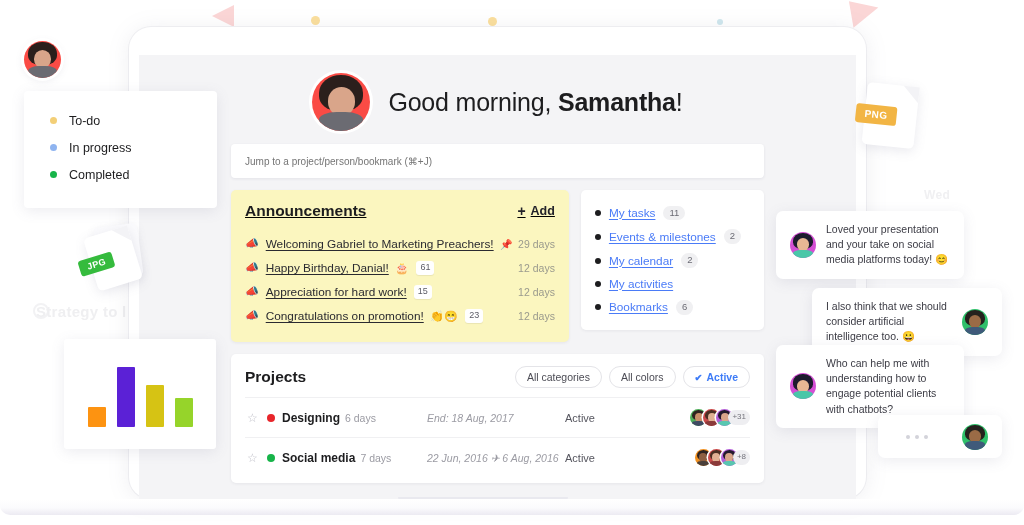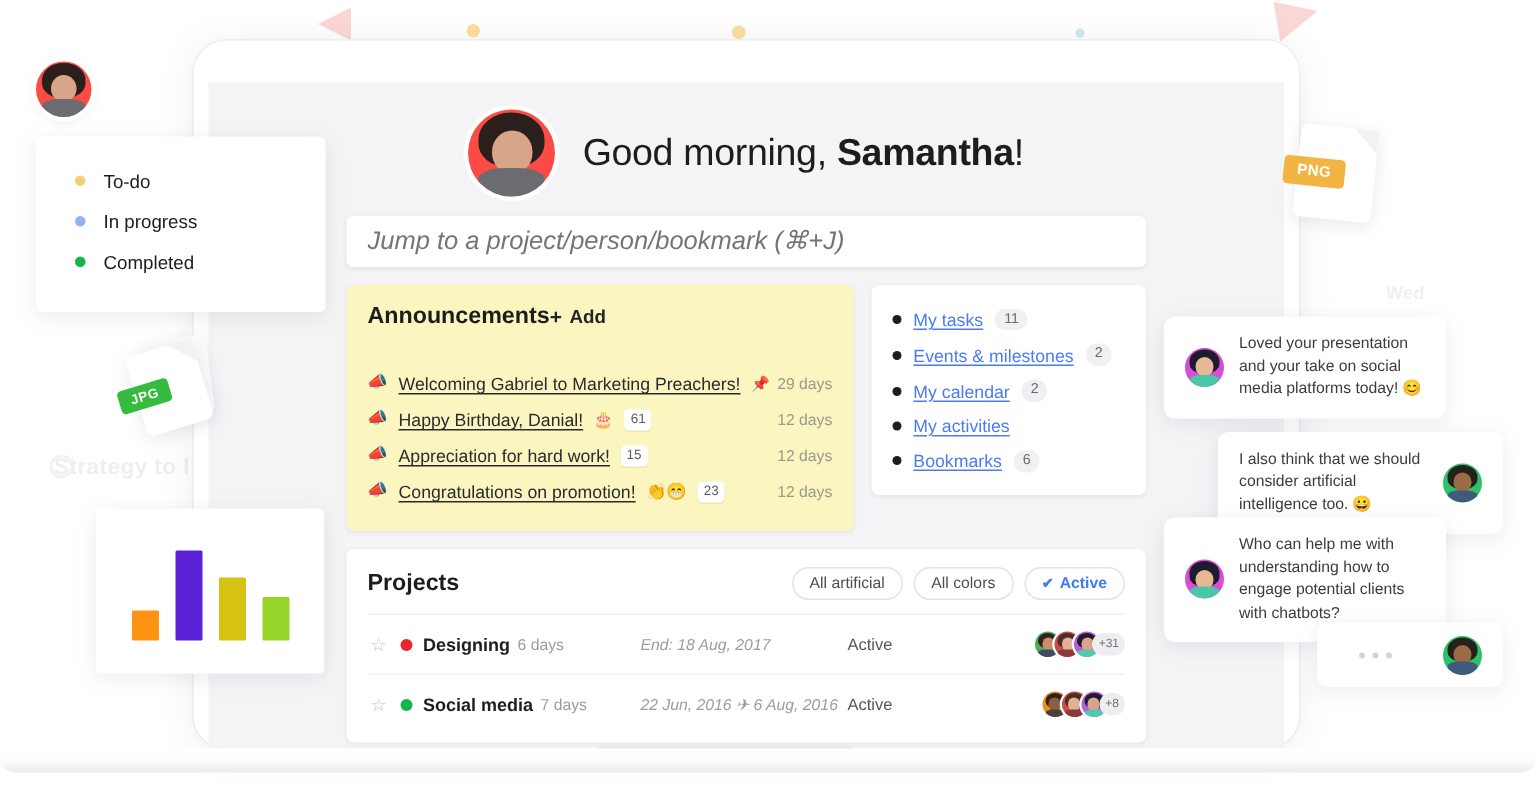--- a/index.html
+++ b/index.html
@@ -86,32 +86,32 @@
   .greet-text b { font-weight: bold; }
 
   .searchbar {
     margin-top: 6px; height: 34px; background: #fff; border-radius: 4px;
     display: flex; align-items: center; padding: 0 14px;
     box-shadow: 0 1px 3px rgba(60,60,90,.09);
   }
   .searchbar input {
     border: 0; outline: 0; width: 100%; background: transparent;
     font-family: "Liberation Sans", sans-serif;
-    font-size: 17px; font-style: italic; color: #15803d;
+    font-size: 10px; color: #15803d;
   }
 
   .row2 { display: flex; gap: 12px; margin-top: 12px; align-items: flex-start; }
 
   
   .ann {
     flex: 0 0 337px; background: #fbf6bf; border-radius: 5px;
     padding: 12px 14px 14px 14px;
     box-shadow: 0 1px 3px rgba(60,60,90,.08);
   }
-  .ann-head { display: flex; align-items: center; margin-bottom: 24px; }
+  .ann-head { display: flex; align-items: center; justify-content: space-between; margin-bottom: 12px; text-decoration: underline; }
   .ann-title { font-size: 15.5px; font-weight: bold; color: #1d1d1f; }
   .ann-add { display: flex; align-items: center; gap: 5px; font-size: 12.5px; font-weight: bold; color: #23232a; cursor: pointer; }
   .plus { font-size: 14px; line-height: 1; font-weight: bold; }
   .ann-item { display: flex; align-items: center; gap: 7px; padding: 5px 0; }
   .mega { font-size: 11px; line-height: 1; flex: 0 0 auto; transform: translateY(-1px); }
   .ann-link {
     font-size: 11.8px; color: #2a2a30; text-decoration: underline;
     text-underline-offset: 2px; cursor: pointer; white-space: nowrap; text-align: center;
   }
   .emo { font-size: 11px; line-height: 1; }
@@ -358,21 +358,21 @@
           <span class="ql-link">Bookmarks</span>
           <span class="ql-badge">6</span>
         </div>
       </div>
     </div>
 
     <div class="proj">
       <div class="proj-head">
         <div class="proj-title">Projects</div>
         <div class="pills">
-          <div class="pill">All artificial</div>
+          <div class="pill">All categories</div>
           <div class="pill">All colors</div>
           <div class="pill active">
             <span class="check">✔</span>
             <span>Active</span>
           </div>
         </div>
       </div>
 
       <div class="prow">
         <div class="pleft">

